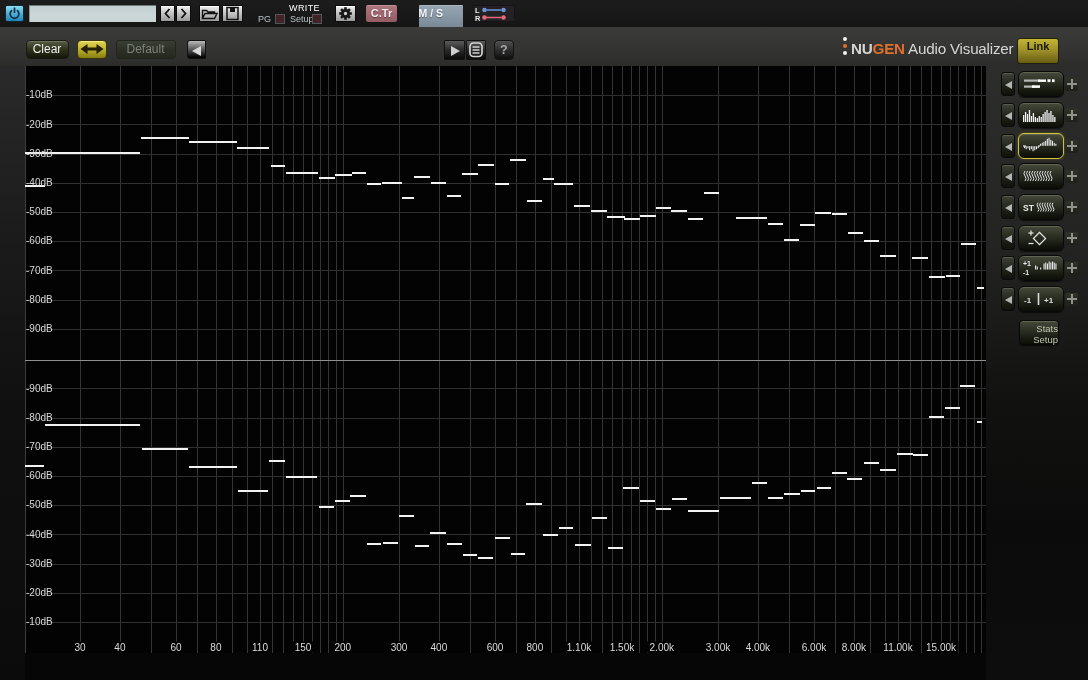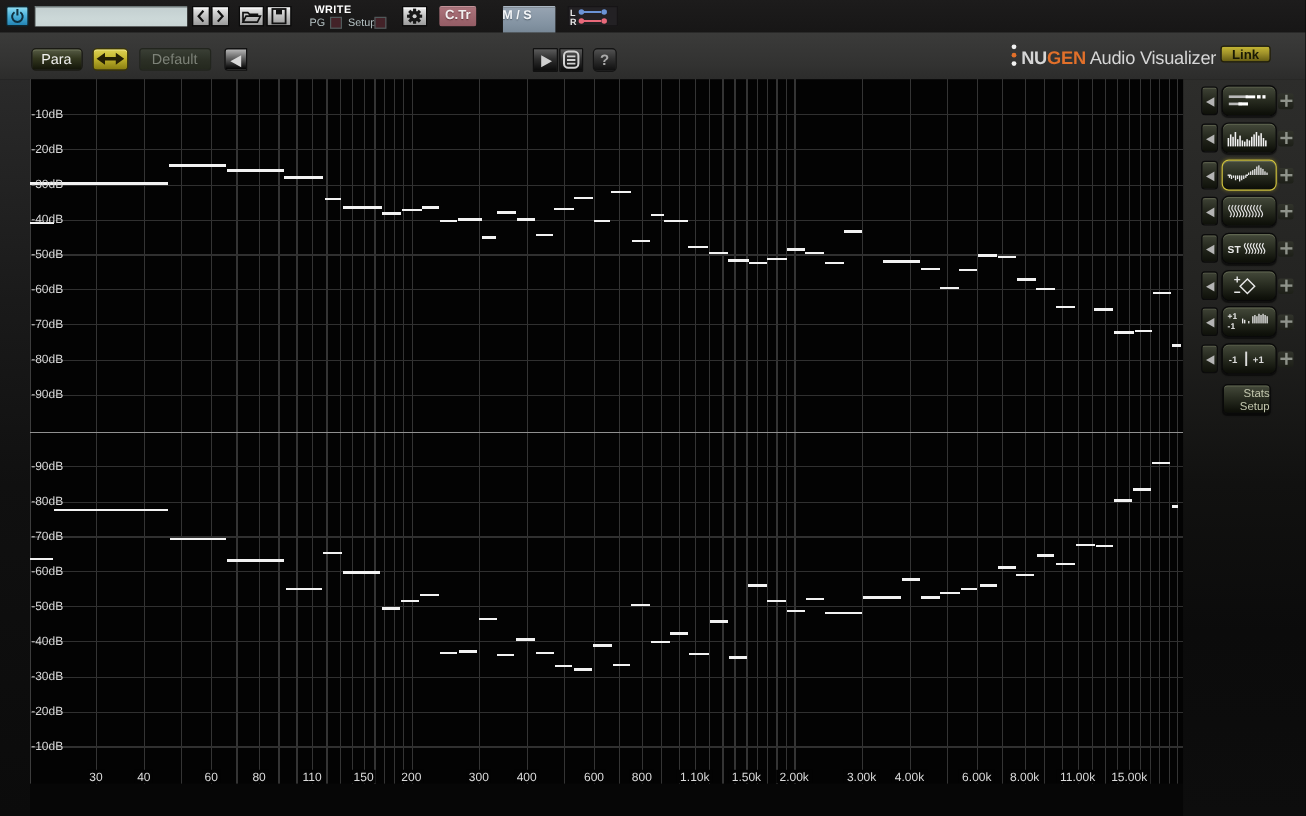--- a/index.html
+++ b/index.html
@@ -270,21 +270,21 @@
 <div class="gbtn" style="left:176px;top:5px;width:15px;height:17px"><svg width="13" height="15">
         <path d="M4.5 3 L8.5 7.5 L4.5 12" fill="none" stroke="#111" stroke-width="1.8"></path>
       </svg></div>
 <div class="gbtn" style="left:198.5px;top:5px;width:21px;height:17px"><svg width="19" height="15" viewBox="0 0 19 15">
         <path d="M2.5 12.5 L2.5 4.5 L6.5 4.5 L8 6 L14.5 6 L14.5 7.5 M2.5 12.5 L5 7.5 L17 7.5 L14.5 12.5 Z" fill="none" stroke="#111" stroke-width="1.4"></path>
       </svg></div>
 <div class="gbtn" style="left:221.5px;top:5px;width:21px;height:17px"><svg width="19" height="15" viewBox="0 0 19 15">
         <rect x="4" y="1.5" width="11" height="12" fill="none" stroke="#111" stroke-width="1.5"></rect>
         <rect x="7" y="2" width="5" height="4" fill="#111"></rect>
       </svg></div>
-<div class="abs" style="left:262px;top:3px;width:58px;text-align:left;font-size:9px;font-weight:bold;color:#fff;letter-spacing:.4px">WRITE</div>
+<div class="abs" style="left:262px;top:3px;width:58px;text-align:right;font-size:9px;font-weight:normal;color:#fff;letter-spacing:.4px">WRITE</div>
 <div class="abs" style="left:258px;top:14px;font-size:9px;color:#b6c2c4">PG</div>
 <div class="abs" style="left:275px;top:13.5px;width:10px;height:10px;background:#432228;border:1px solid #4e5a5a"></div>
 <div class="abs" style="left:290px;top:14px;font-size:9px;color:#b6c2c4">Setup</div>
 <div class="abs" style="left:311.5px;top:13.5px;width:10px;height:10px;background:#432228;border:1px solid #4e5a5a"></div>
 <div class="gbtn" style="left:335px;top:5px;width:21px;height:17px"><svg width="19" height="15" viewBox="0 0 19 15">
         <g fill="#181818">
           <circle cx="9.5" cy="7.5" r="4.6"></circle>
           <g>
             <rect x="8.2" y="1.2" width="2.6" height="12.6"></rect>
             <rect x="8.2" y="1.2" width="2.6" height="12.6" transform="rotate(45 9.5 7.5)"></rect>
@@ -302,21 +302,21 @@
 <text x="1" y="14.5" font-family="Liberation Sans, sans-serif" font-size="7.5" font-weight="bold" fill="#e8e8e8">R</text>
 <circle cx="10.5" cy="4" r="2.3" fill="#6b93d6"></circle>
         <circle cx="29.5" cy="4" r="2.3" fill="#6b93d6"></circle>
         <line x1="12.5" y1="4" x2="27" y2="4" stroke="#6b93d6" stroke-width="1.5"></line>
 <circle cx="10.5" cy="11.5" r="2.3" fill="#e8697a"></circle>
         <circle cx="29.5" cy="11.5" r="2.3" fill="#e8697a"></circle>
         <line x1="12.5" y1="11.5" x2="27" y2="11.5" stroke="#e8697a" stroke-width="1.5"></line>
 </svg></div>
 </div>
 <div class="abs" id="tb2">
-<div class="abs" style="left:25.5px;top:13px;width:43px;height:19px;border-radius:4px;background:linear-gradient(#575c46,#33371f 45%,#131509);border:1px solid #1a1a14;box-shadow:inset 0 1px 0 rgba(160,165,130,.35);text-align:center;font-size:12px;color:#f0f0ee;line-height:17px">Para</div>
+<div class="abs" style="left:25.5px;top:13px;width:43px;height:19px;border-radius:4px;background:linear-gradient(#575c46,#33371f 45%,#131509);border:1px solid #1a1a14;box-shadow:inset 0 1px 0 rgba(160,165,130,.35);text-align:center;font-size:12px;color:#f0f0ee;line-height:17px">Clear</div>
 <div class="abs" style="left:76.5px;top:13px;width:30px;height:18.5px;border-radius:4px;background:linear-gradient(#e0d456,#c2b52e 45%,#887d10);border:1px solid #3a350a;box-shadow:inset 0 1px 0 rgba(255,250,180,.5)">
 <svg width="28" height="16" viewBox="0 0 28 16">
         <path d="M2.5 8 L9.5 3 L9.5 6.6 L18.5 6.6 L18.5 3 L25.5 8 L18.5 13 L18.5 9.4 L9.5 9.4 L9.5 13 Z" fill="#241f05"></path>
       </svg></div>
 <div class="abs" style="left:115.5px;top:13px;width:60px;height:19px;border-radius:3px;background:linear-gradient(#3a3f35,#2c3026 50%,#24281e);border:1px solid #22251e;text-align:center;font-size:12px;color:#7d8278;line-height:17px">Default</div>
 <div class="abs" style="left:186.5px;top:13px;width:19.5px;height:19px;border-radius:3px 0 0 3px;background:linear-gradient(#b9b9b9,#6a6a6a 40%,#161616 85%,#000);border:1px solid #111">
 <div style="position:absolute;left:4px;top:4.5px;border-right:9px solid #d9d9d9;border-top:5px solid transparent;border-bottom:5px solid transparent"></div>
     </div>
 <div class="abs" style="left:444px;top:13px;width:21px;height:19.5px;background:linear-gradient(#5c5c5c,#2e2e2e 45%,#0a0a0a);border:1px solid #111;border-radius:1px">
 <div style="position:absolute;left:6px;top:4.5px;border-left:9px solid #cfcfcf;border-top:5px solid transparent;border-bottom:5px solid transparent"></div>
@@ -328,21 +328,21 @@
         <line x1="5.5" y1="9" x2="12.5" y2="9" stroke="#d2d2d2" stroke-width="1.5"></line>
         <line x1="5.5" y1="12" x2="12.5" y2="12" stroke="#d2d2d2" stroke-width="1.5"></line>
       </svg></div>
 <div class="abs" style="left:493.5px;top:13px;width:20.5px;height:19.5px;border-radius:4px;background:linear-gradient(#525252,#303030 45%,#0e0e0e);border:1px solid #141414;text-align:center;font-size:12.5px;font-weight:bold;color:#a9a9a9;line-height:18px">?</div>
 <div class="abs" style="left:842px;top:9px;width:7px;height:22px">
 <div style="position:absolute;left:1px;top:1px;width:4px;height:4px;border-radius:50%;background:#f2f2f2"></div>
 <div style="position:absolute;left:1px;top:7.5px;width:4px;height:4px;border-radius:50%;background:#e2702a"></div>
 <div style="position:absolute;left:1px;top:14.5px;width:4px;height:4px;border-radius:50%;background:#f2f2f2"></div>
     </div>
 <div class="abs" style="left:851px;top:12.5px;font-size:15.2px;color:#d6d6d6;letter-spacing:-.2px"><span style="font-weight:bold">NU<span style="color:#e2702a">GEN</span></span> Audio Visualizer</div>
-<div class="abs" style="left:1017px;top:10.5px;width:42px;height:14px;border-radius:3px;background:linear-gradient(#c3b534,#a0922a 45%,#675e14);border:1px solid #23200a;text-align:center;font-size:11px;font-weight:bold;color:#191905;line-height:15px">Link</div>
+<div class="abs" style="left:1017px;top:10.5px;width:42px;height:26px;border-radius:3px;background:linear-gradient(#c3b534,#a0922a 45%,#675e14);border:1px solid #23200a;text-align:center;font-size:11px;font-weight:bold;color:#191905;line-height:15px">Link</div>
 </div>
 <div class="abs" id="leftm"></div>
 <div class="abs" id="botm"></div>
 <div class="abs" id="rightp"></div>
 <div class="abtn" style="top:72px"></div>
 <div class="sbtn" style="top:71px"><svg width="39" height="24" viewBox="0 0 39 24">
       <g fill="#b9b9b9">
         <rect x="5" y="7.5" width="16" height="2.2"></rect>
         <rect x="5" y="13.5" width="11" height="2.2"></rect>
       </g>

